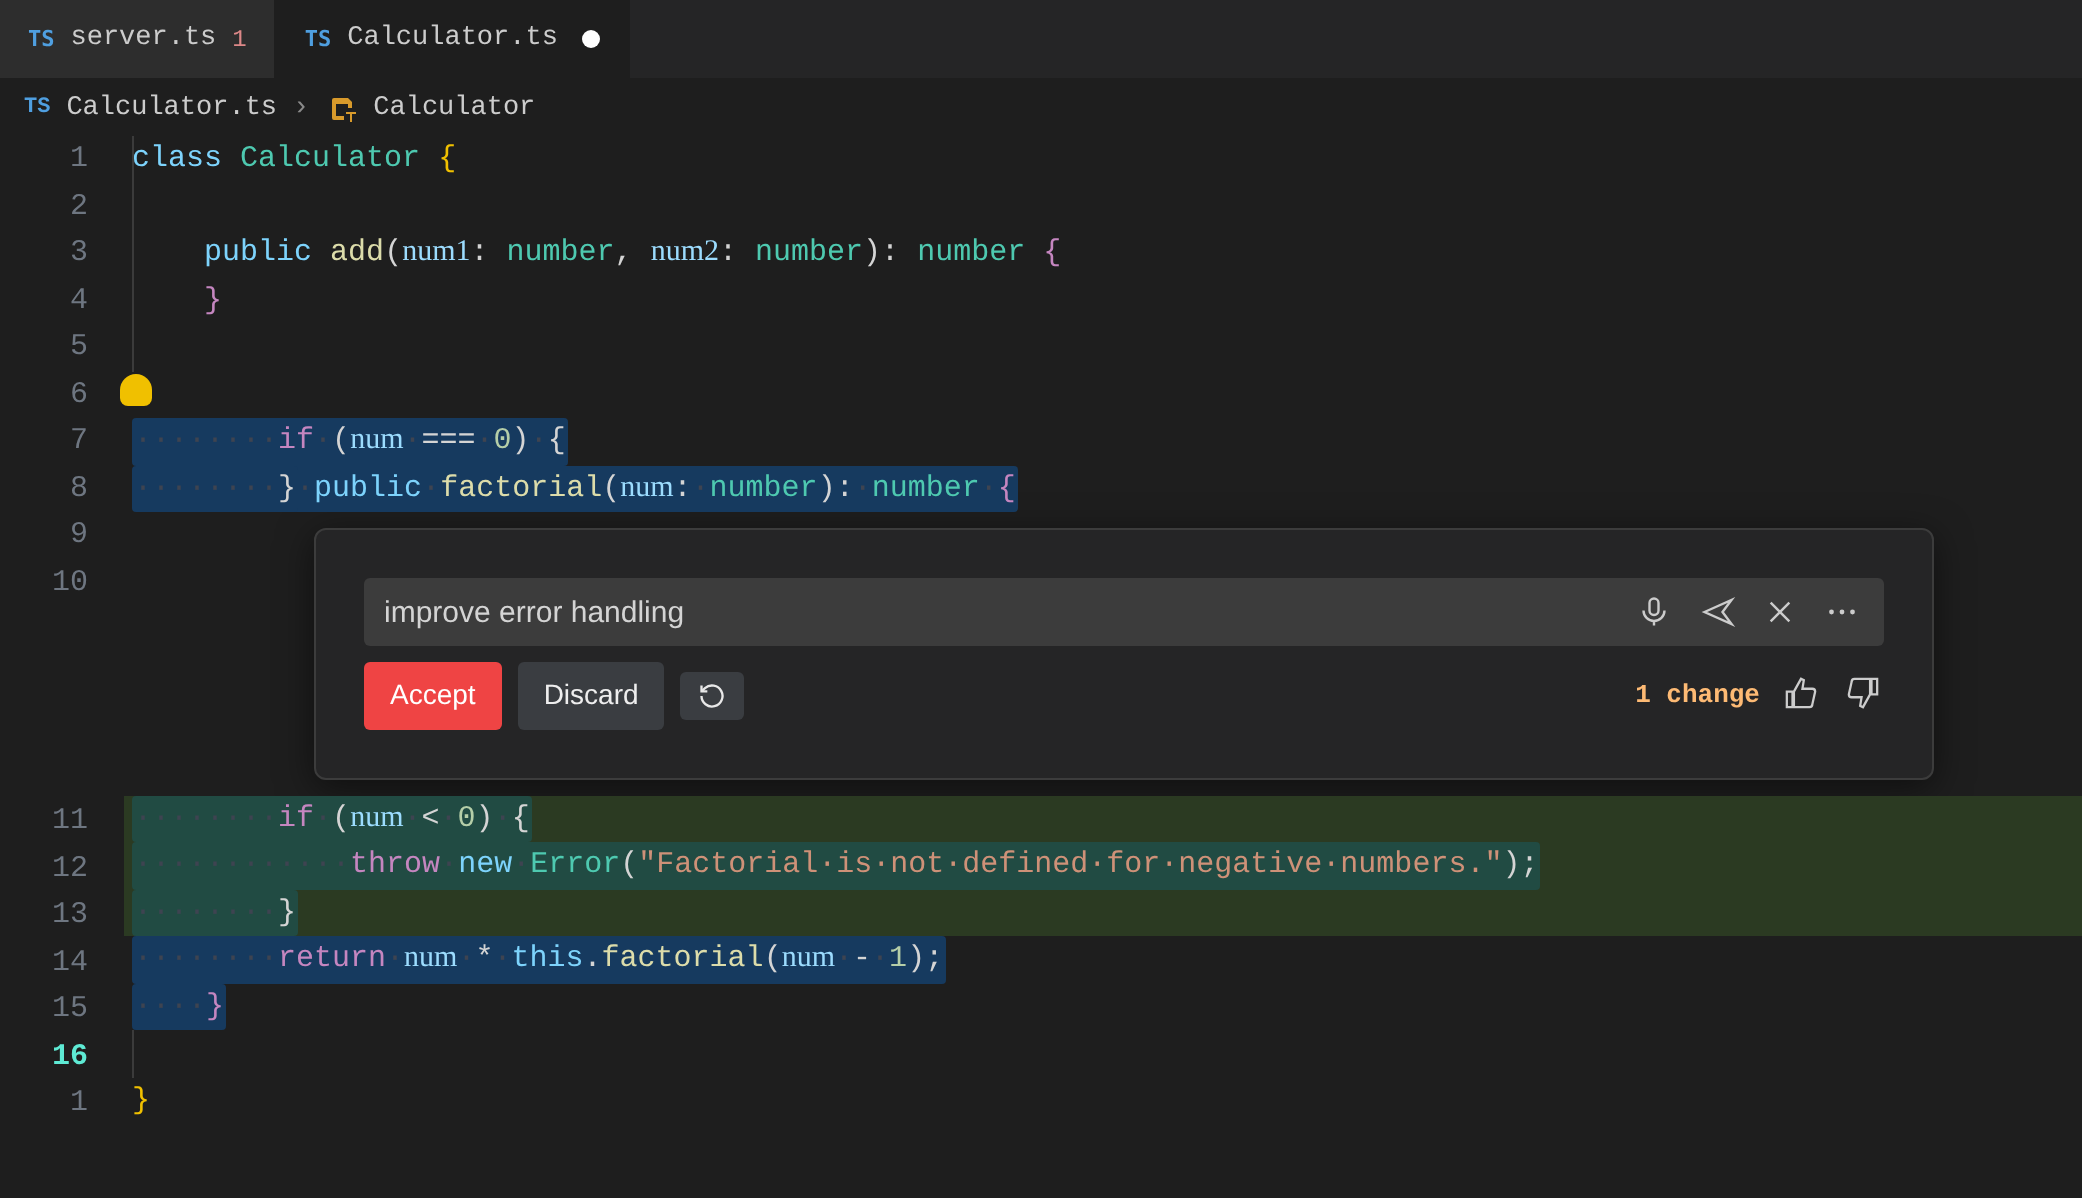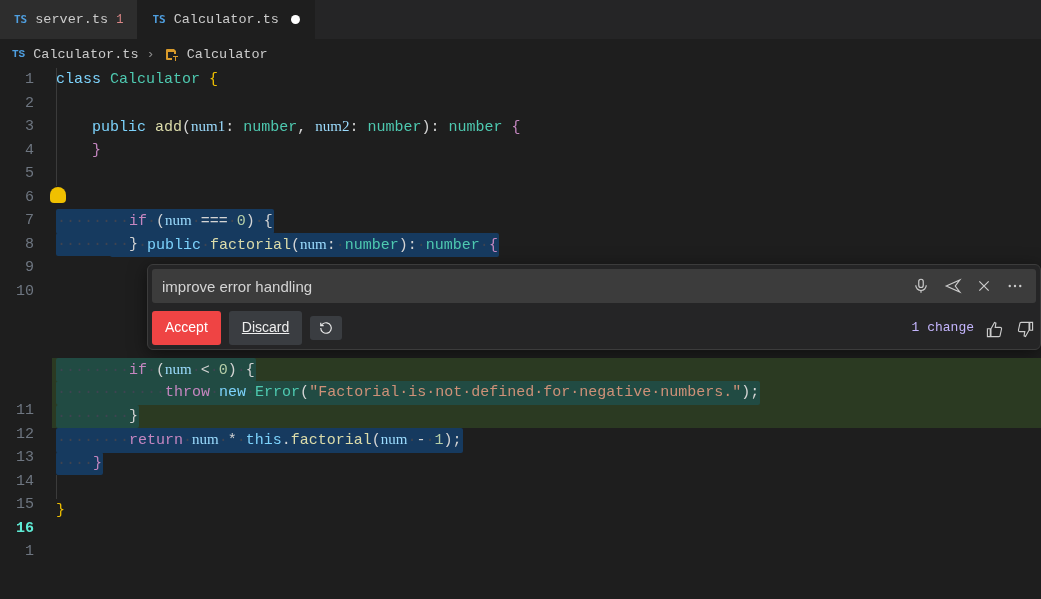--- a/index.html
+++ b/index.html
@@ -108,25 +108,25 @@
     background: #f0c000;
     border-radius: 50%;
     border-bottom-left-radius: 4px;
     border-bottom-right-radius: 4px;
   }
 
   
   .chat-wrap { padding: 8px 0 8px 0; }
   .chatbox {
     margin-left: 95px;
-    width: 894px;
+    width: 810px;
     background: #252526;
     border: 1px solid #3c3c3c;
     border-radius: 6px;
-    padding: 4px;
+    padding: 24px;
     box-shadow: 0 4px 18px rgba(0,0,0,.5);
   }
   .chat-input-row {
     display: flex;
     align-items: center;
     background: #3c3c3c;
     border-radius: 3px;
     padding: 6px 10px;
     gap: 10px;
   }
@@ -154,29 +154,30 @@
   }
   .btn {
     padding: 4px 12px;
     border-radius: 3px;
     font-size: 14px;
     font-family: "Segoe UI", sans-serif;
     cursor: pointer;
     border: 1px solid transparent;
   }
   .btn.primary { background: #ef4444; color: #fff; }
-  .btn.secondary { background: #3a3d41; color: #eee; text-decoration: underline; }
+  .btn.secondary { background: #3a3d41; color: #eee; }
   .btn.icon { background: #3a3d41; color: #eee; padding: 4px 8px; }
   .actions-right {
     margin-left: auto;
     display: flex;
-    align-items: flex-end;
+    align-items: flex-start;
     gap: 10px;
-    color: #c4b5fd;
+    color: #fdba74;
     font-size: 13px;
+    font-weight: bold;
   }
   
   .t-k { color: #7dd3fc; }    
   .t-k2 { color: #c586c0; }   
   .t-c { color: #4ec9b0; }    
   .t-f { color: #dcdcaa; }    
   .t-v { color: #9cdcfe; font-family: Liberation Serif, serif; }    
   .t-n { color: #b5cea8; }    
   .t-s { color: #ce9178; }    
   .t-p { color: #d4d4d4; }    

